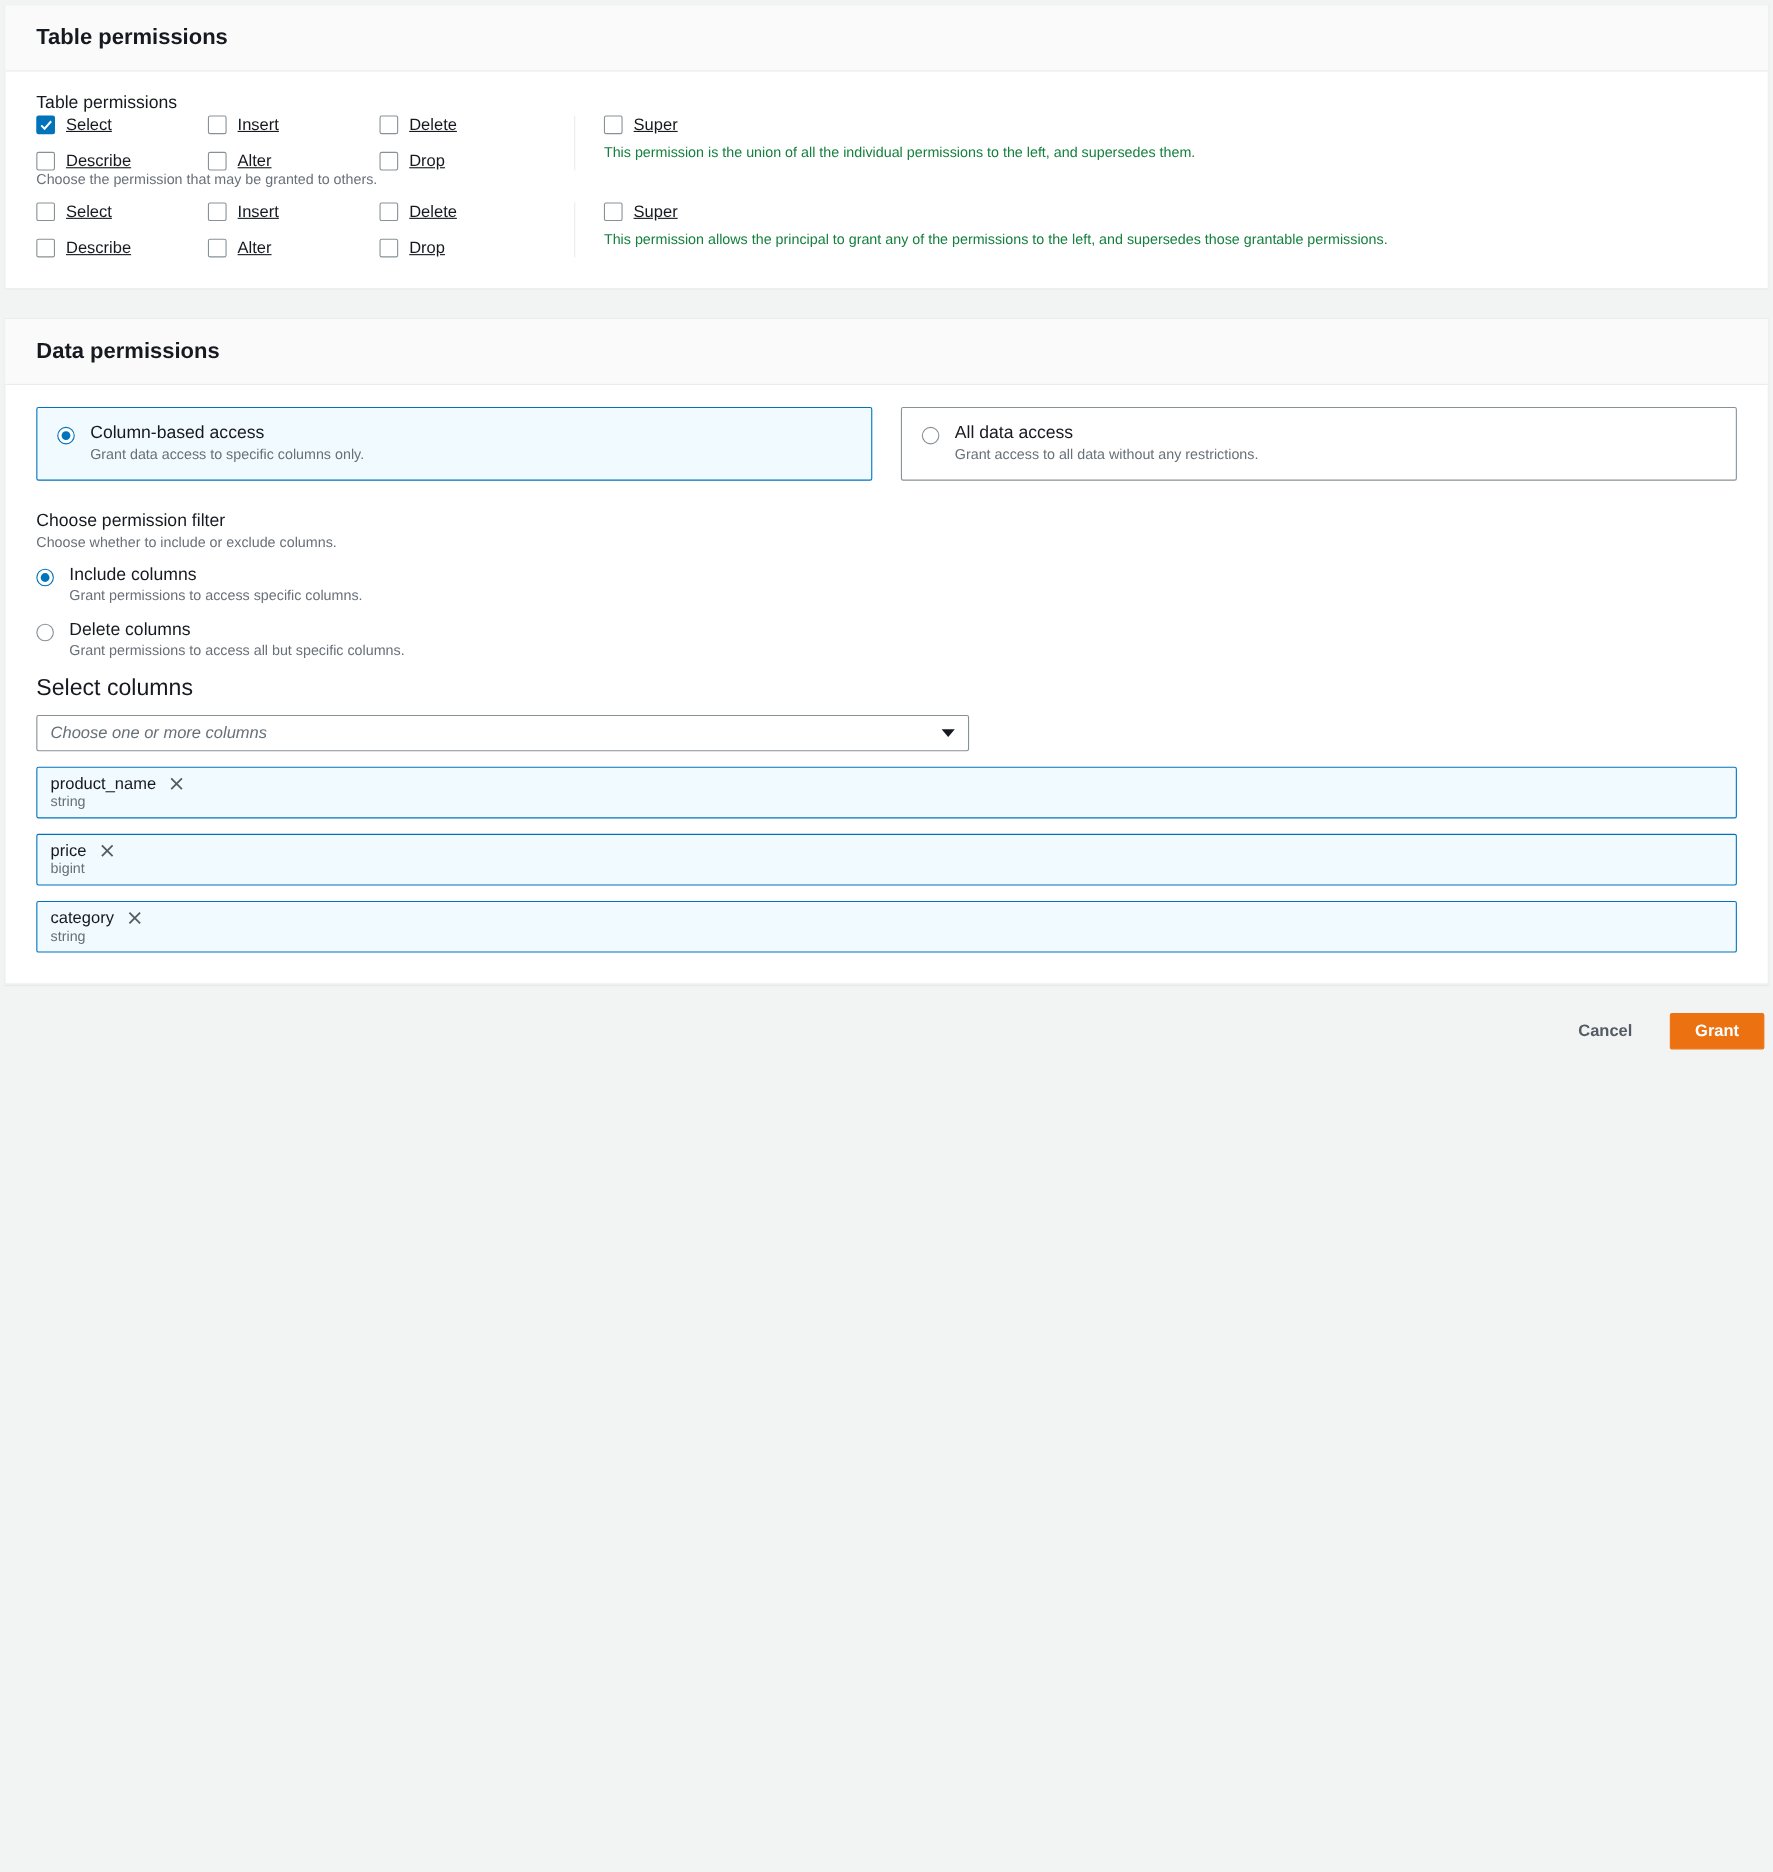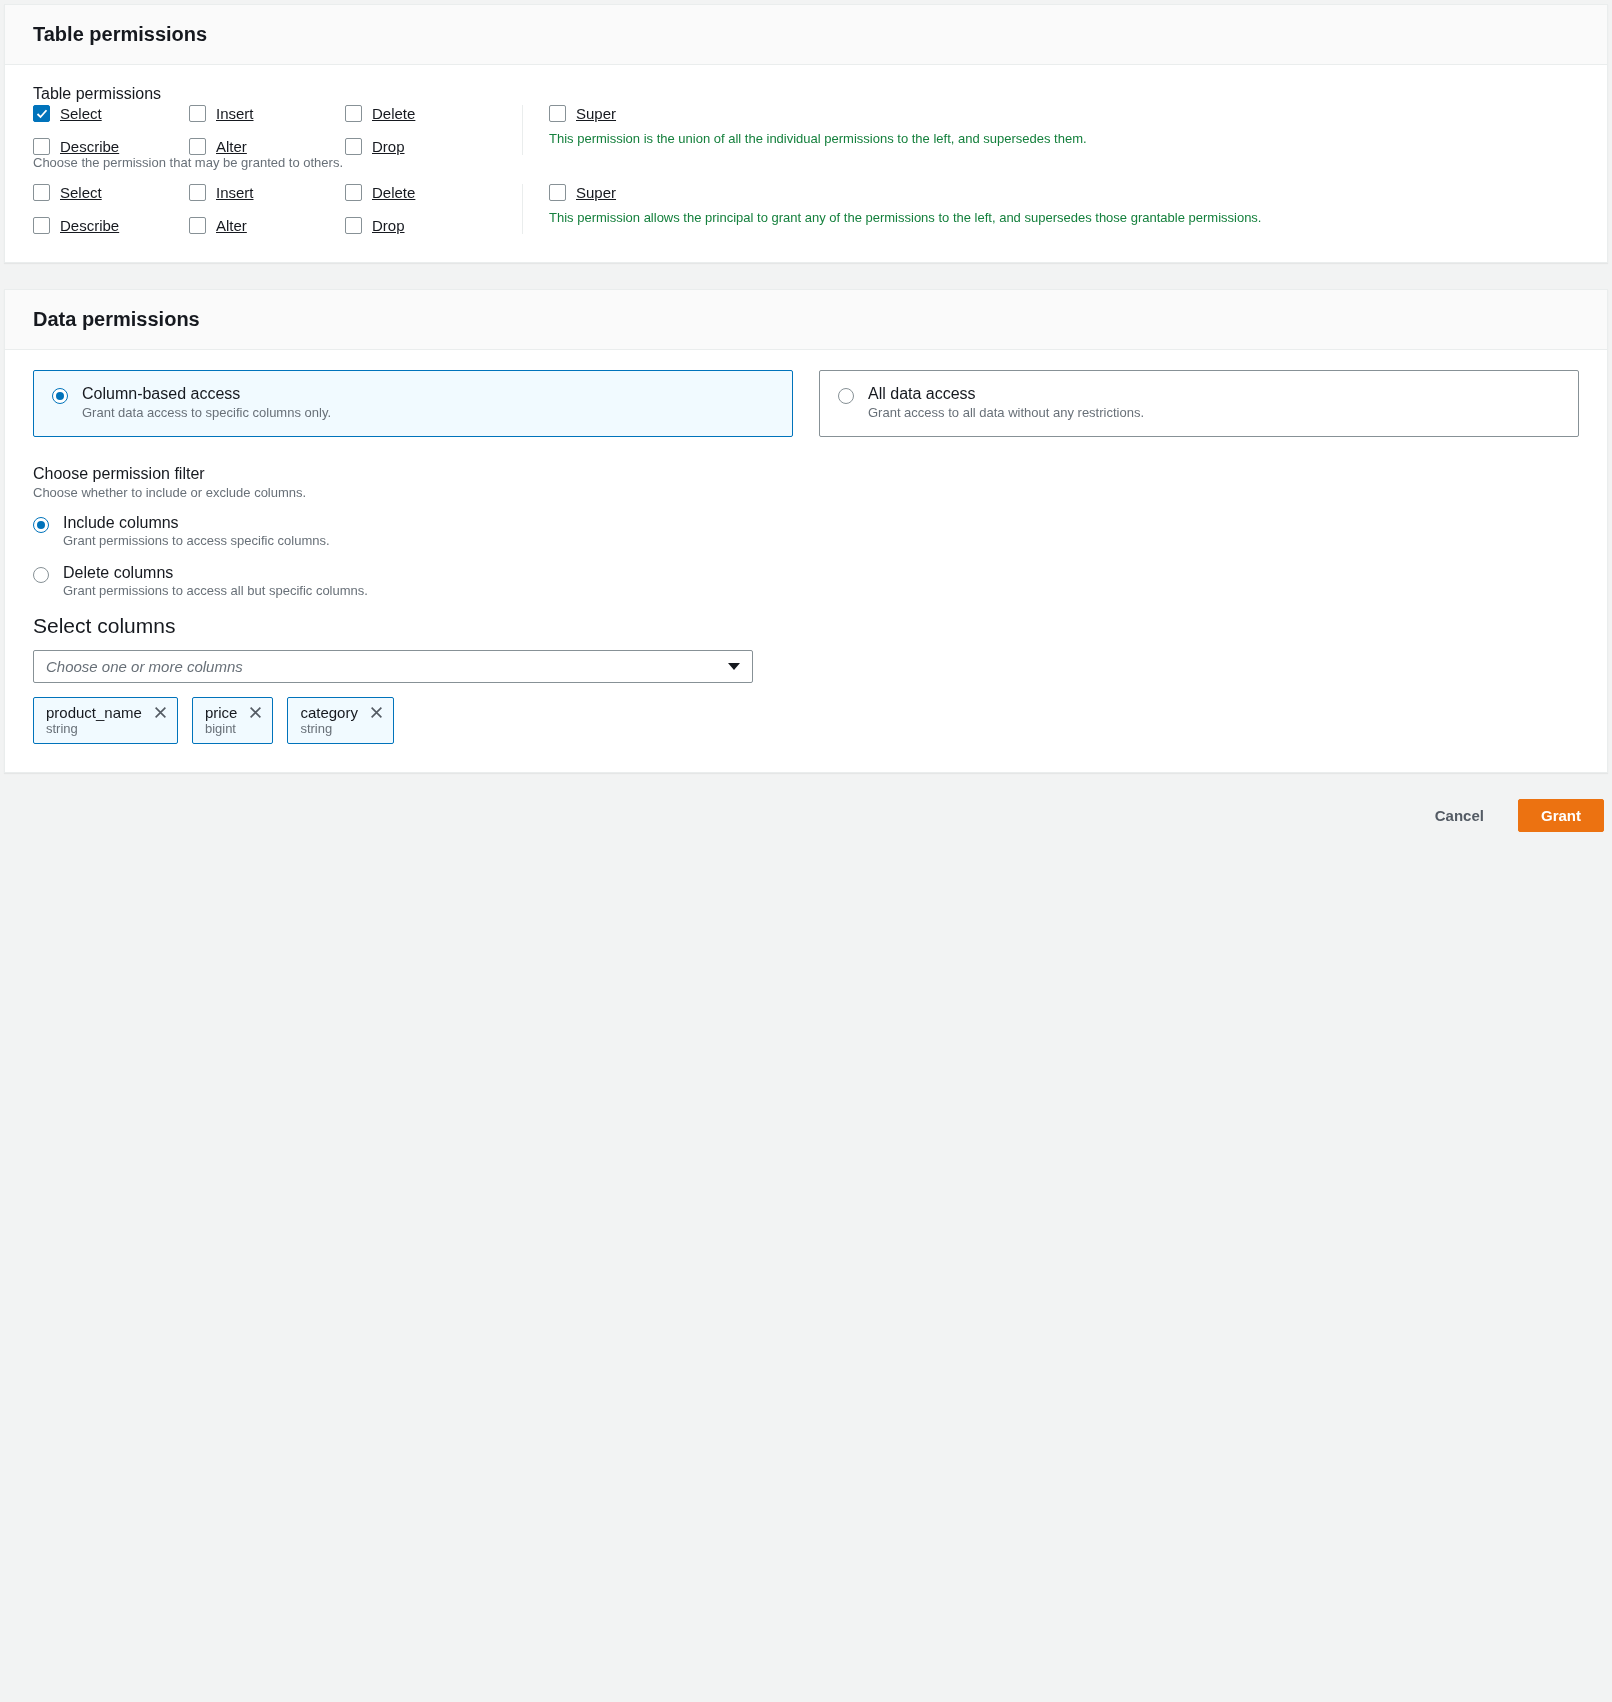--- a/index.html
+++ b/index.html
@@ -158,21 +158,21 @@
   color: #687078;
   margin-top: 1px;
 }
 .select-columns-label {
   font-size: 21px;
   color: #16191f;
   margin-top: 14px;
   margin-bottom: 8px;
 }
 .select-input {
-  width: 720px;
+  width: 848px;
   max-width: 100%;
   border: 1px solid #879196;
   border-radius: 2px;
   padding: 7px 12px;
   display: flex;
   align-items: center;
   justify-content: space-between;
   background: #fff;
   cursor: pointer;
   margin-top: 12px;
@@ -185,20 +185,21 @@
 .select-input .caret {
   width: 0; height: 0;
   border-left: 6px solid transparent;
   border-right: 6px solid transparent;
   border-top: 7px solid #16191f;
 }
 .tokens {
   display: flex;
   gap: 14px;
   margin-top: 14px;
+  flex-direction: column;
 }
 .token {
   border: 1px solid #0073bb;
   background: #f1faff;
   border-radius: 2px;
   padding: 6px 10px 7px 12px;
   display: flex;
   align-items: flex-start;
   gap: 12px;
 }

